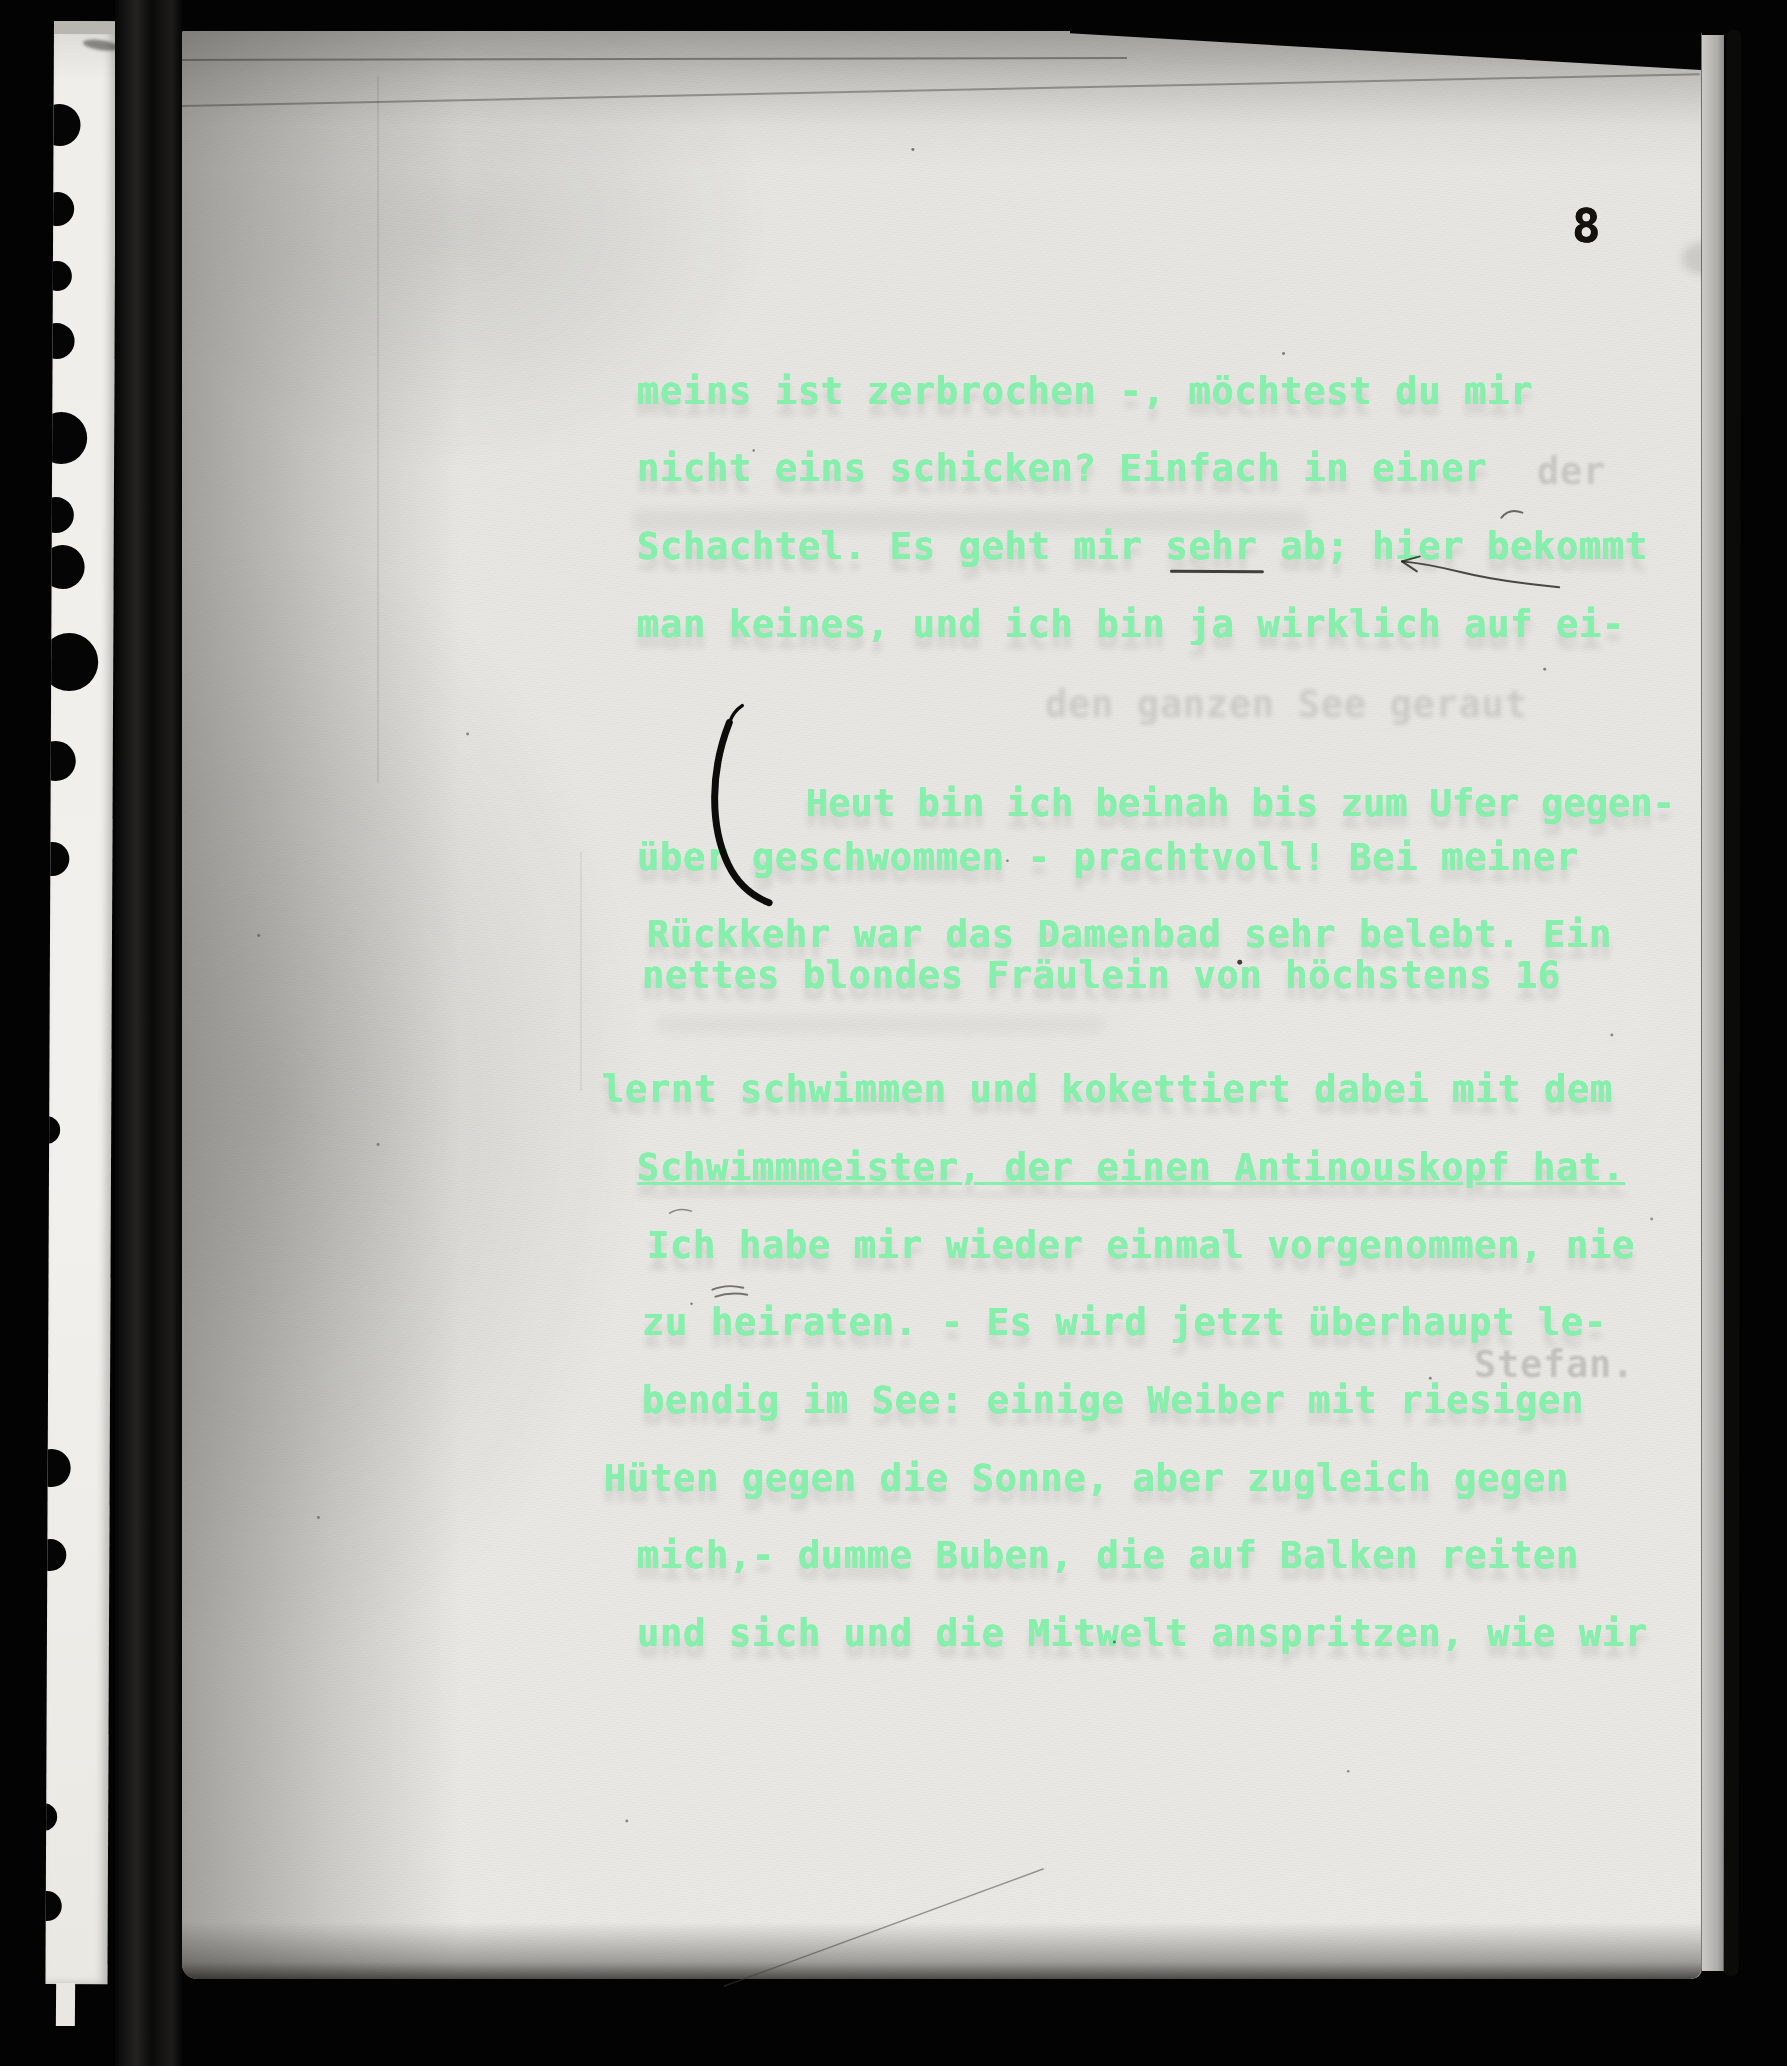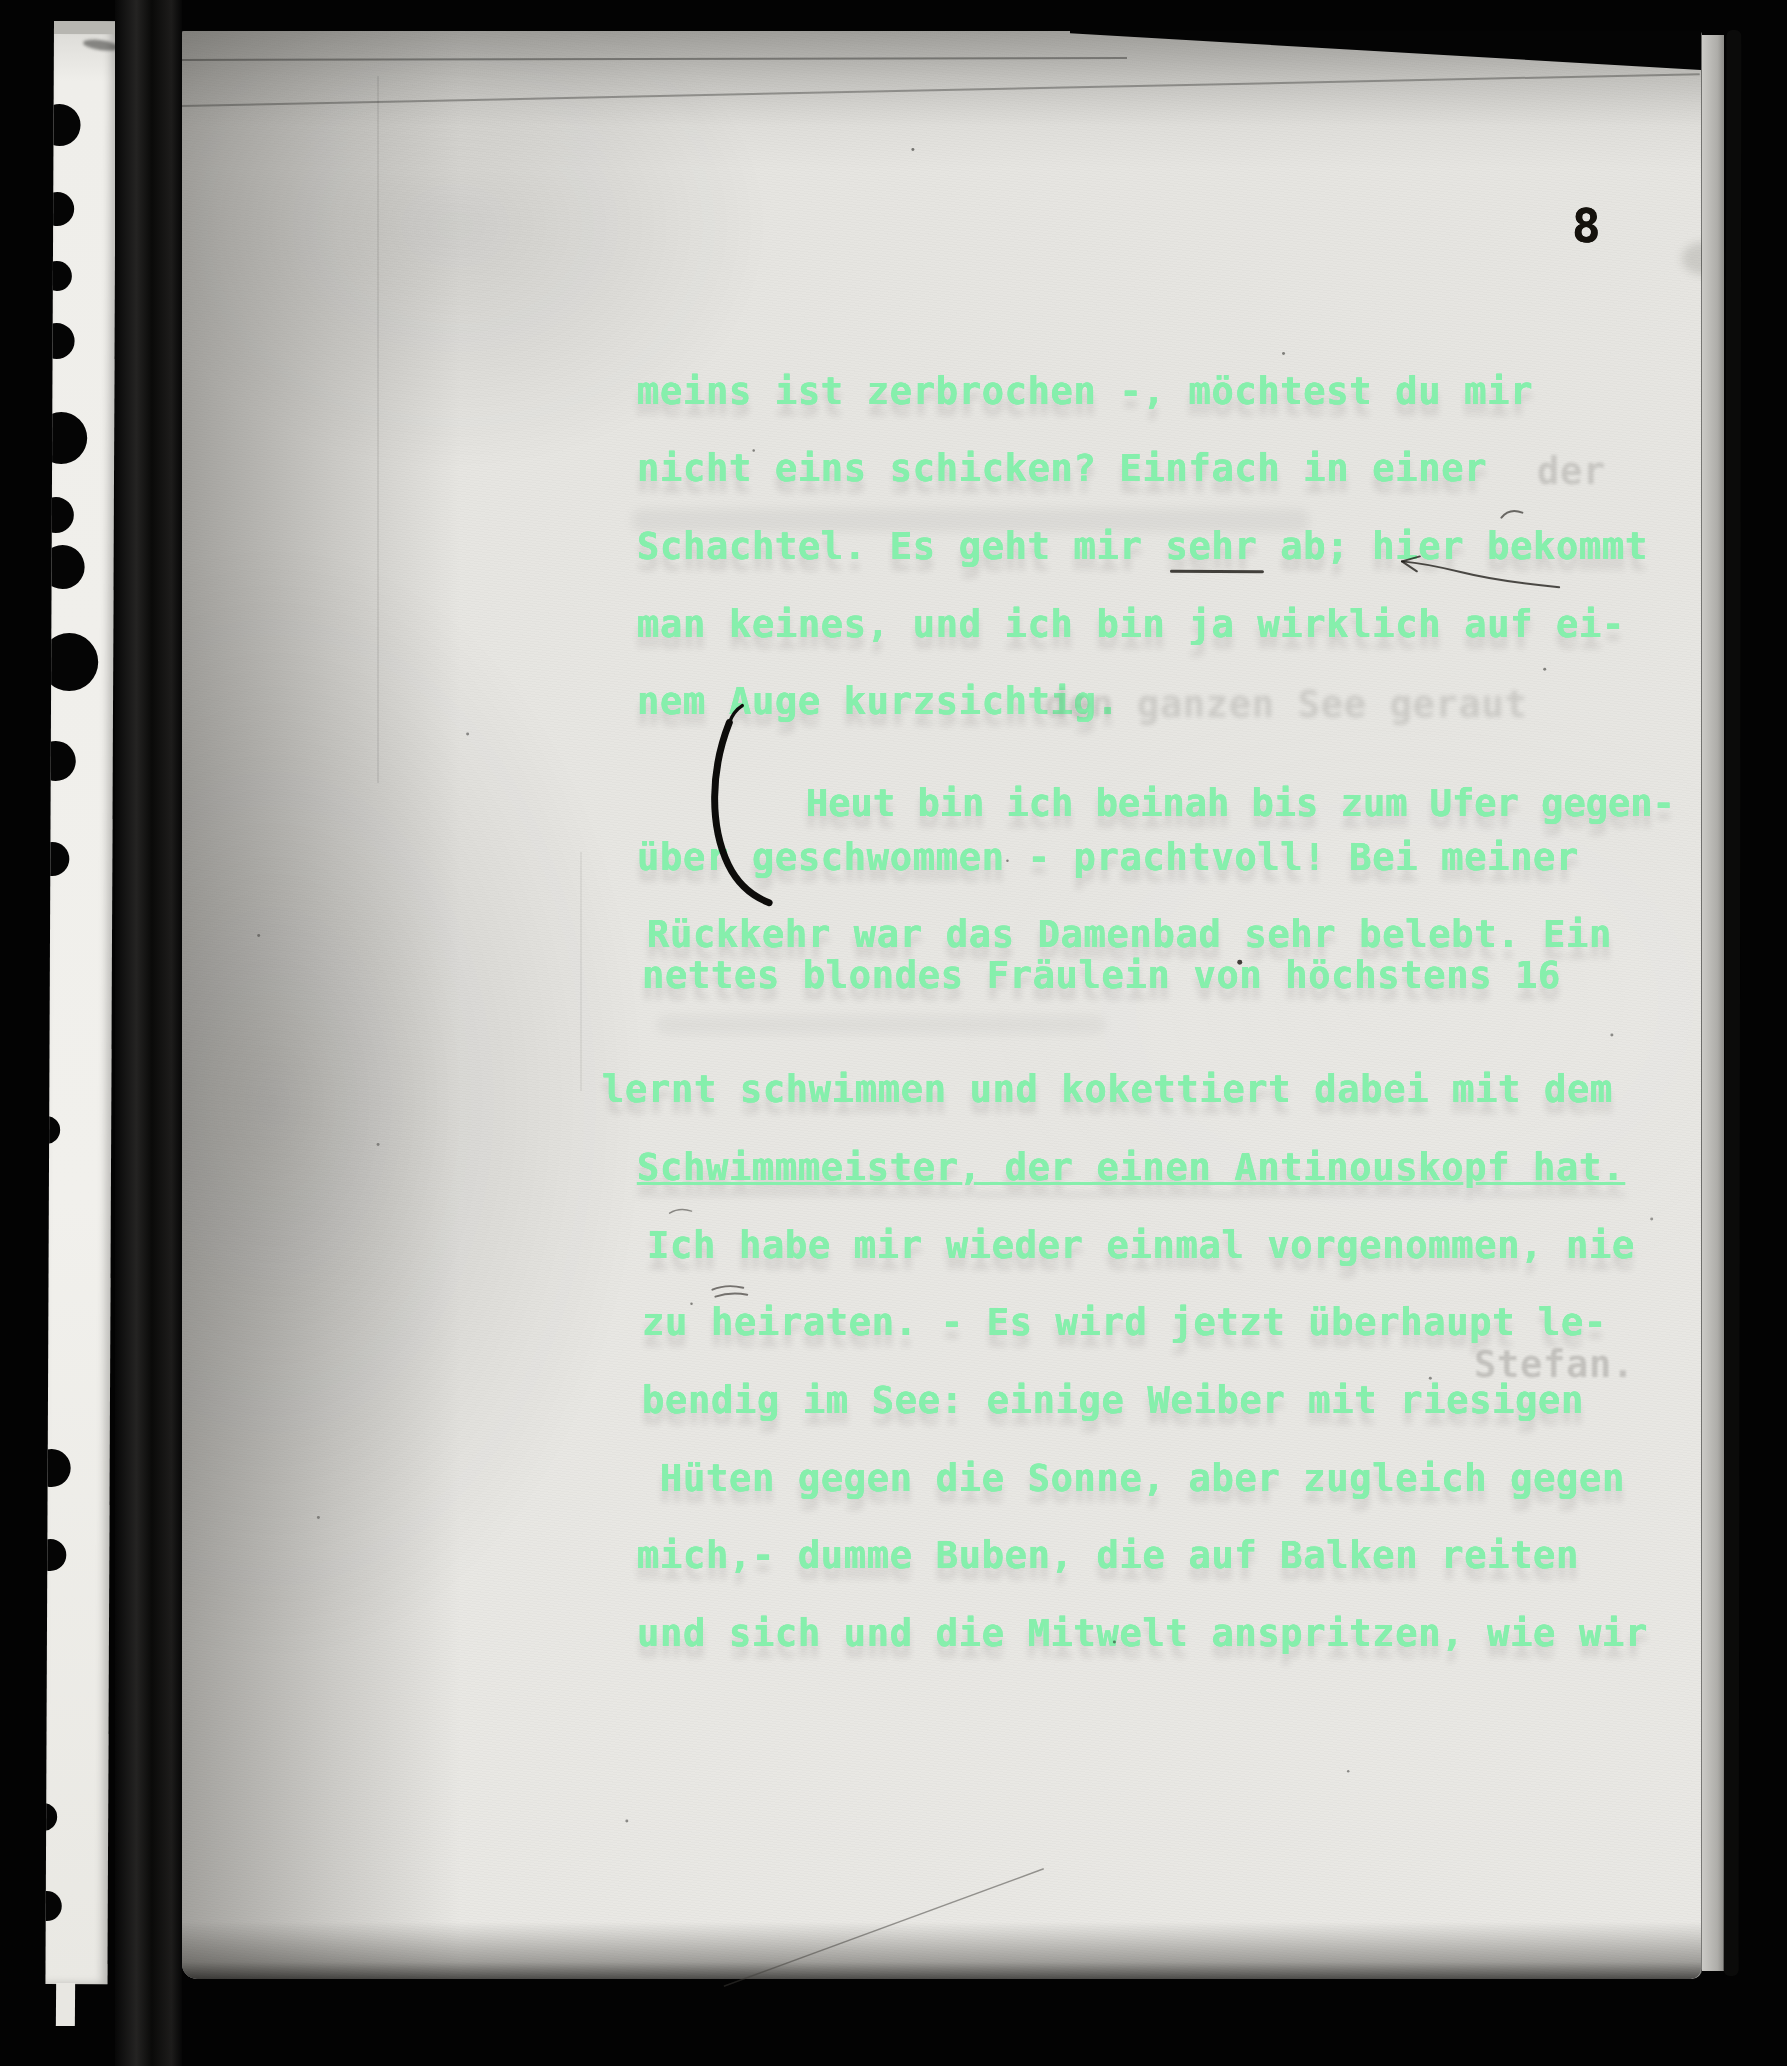--- a/index.html
+++ b/index.html
@@ -144,31 +144,30 @@
 <div class="text-layer">
   <div class="page-number">8</div>
 
   <div class="smear s1"></div>
   <div class="smear s2"></div>
 
   <div class="tl" style="left:637px;top:370px;">meins ist zerbrochen -, möchtest du mir</div>
   <div class="tl" style="left:637px;top:447px;">nicht eins schicken? Einfach in einer</div>
   <div class="tl" style="left:637px;top:603px;">man keines, und ich bin ja wirklich auf ei-</div>
   <div class="tl" style="left:637px;top:525px;">Schachtel. Es geht mir sehr ab; hier bekommt</div>
-  <div class="tl" style="left:637px;top:680px;">nem Auge kurzsichtig.</div>
   <div class="tl tight" style="left:806px;top:758px;margin-top:24px;">Heut bin ich beinah bis zum Ufer gegen-</div>
   <div class="tl" style="left:637px;top:836px;">über geschwommen - prachtvoll! Bei meiner</div>
   <div class="tl" style="left:647px;top:913px;">Rückkehr war das Damenbad sehr belebt. Ein</div>
   <div class="tl" style="left:642px;top:954px;">nettes blondes Fräulein von höchstens 16</div>
   <div class="tl" style="left:602px;top:1068px;">lernt schwimmen und kokettiert dabei mit dem</div>
   <div class="tl" style="left:637px;top:1146px;text-decoration:underline;">Schwimmmeister, der einen Antinouskopf hat.</div>
   <div class="tl" style="left:647px;top:1224px;">Ich habe mir wieder einmal vorgenommen, nie</div>
   <div class="tl" style="left:642px;top:1301px;">zu heiraten. - Es wird jetzt überhaupt le-</div>
   <div class="tl" style="left:642px;top:1379px;">bendig im See: einige Weiber mit riesigen</div>
-  <div class="tl" style="left:660px;top:1457px;">Hüten gegen die Sonne, aber zugleich gegen</div>
+  <div class="tl" style="left:604px;top:1457px;">Hüten gegen die Sonne, aber zugleich gegen</div>
   <div class="tl" style="left:637px;top:1534px;">mich,- dumme Buben, die auf Balken reiten</div>
   <div class="tl" style="left:637px;top:1612px;">und sich und die Mitwelt anspritzen, wie wir</div>
 
   <div class="underline-mark"></div>
 
   <div class="ghost g0">der</div>
   <div class="ghost g1">den ganzen See geraut</div>
   <div class="ghost g2">Stefan.</div>
 </div>
 

